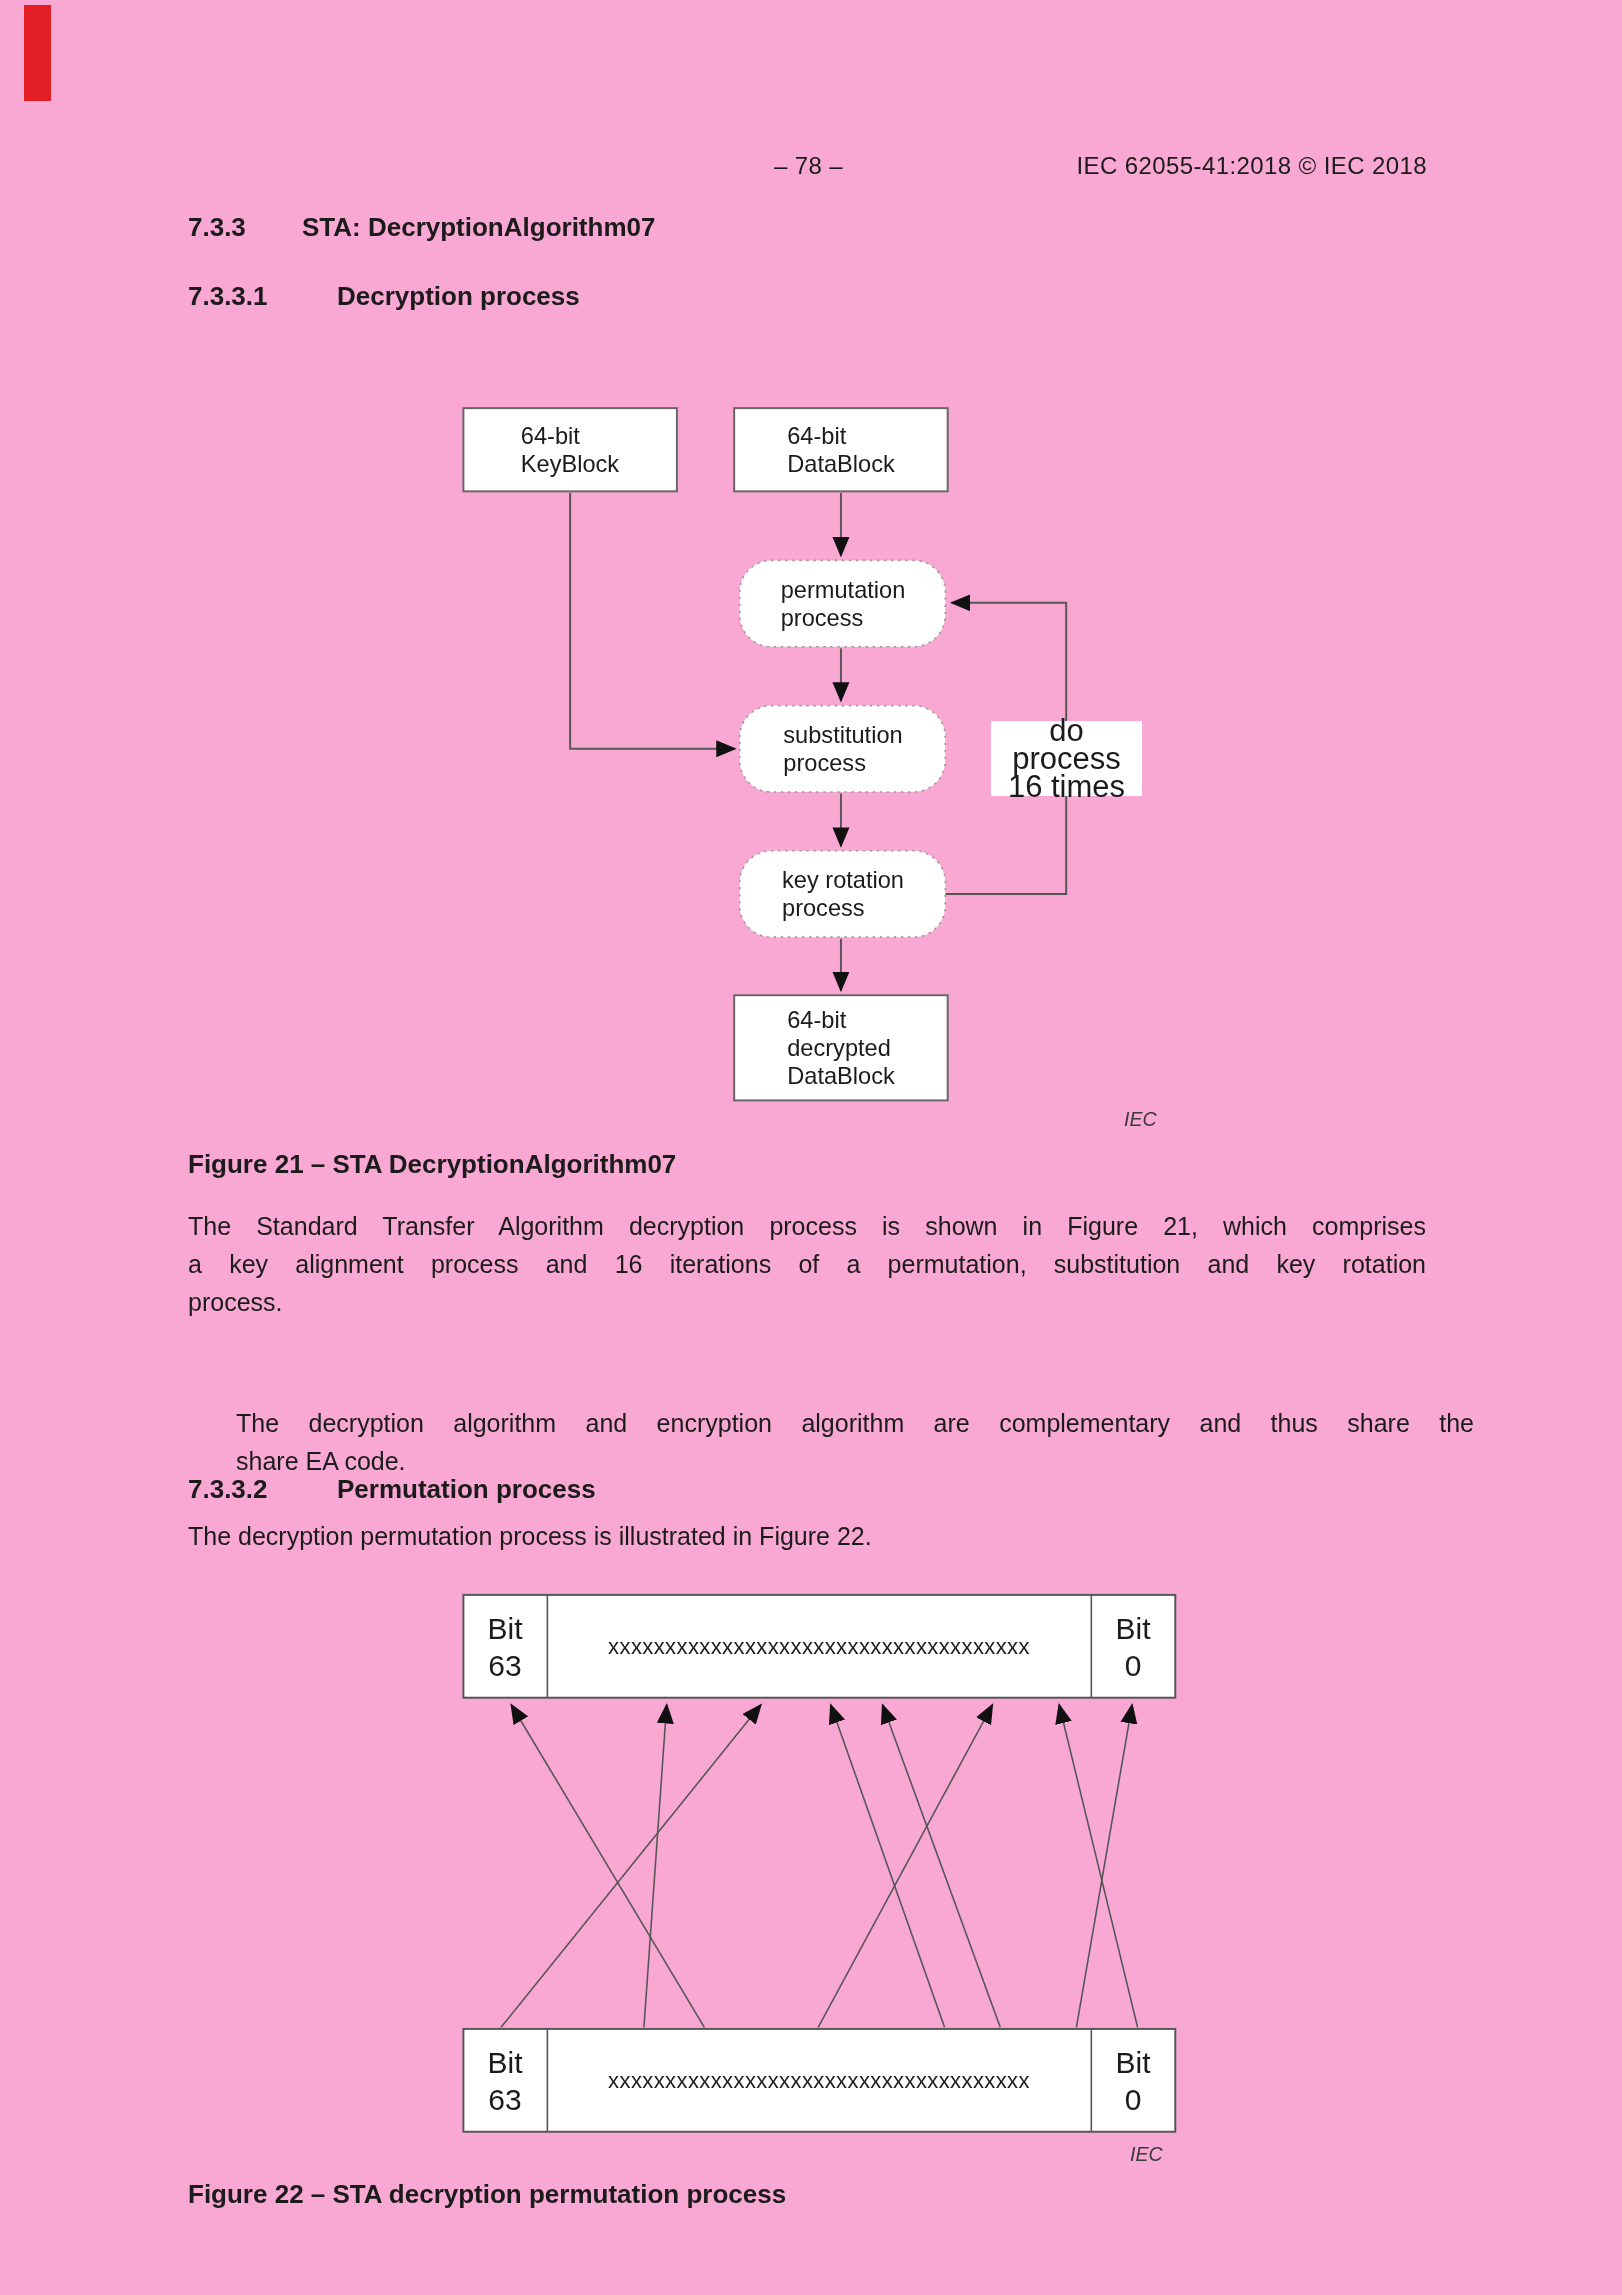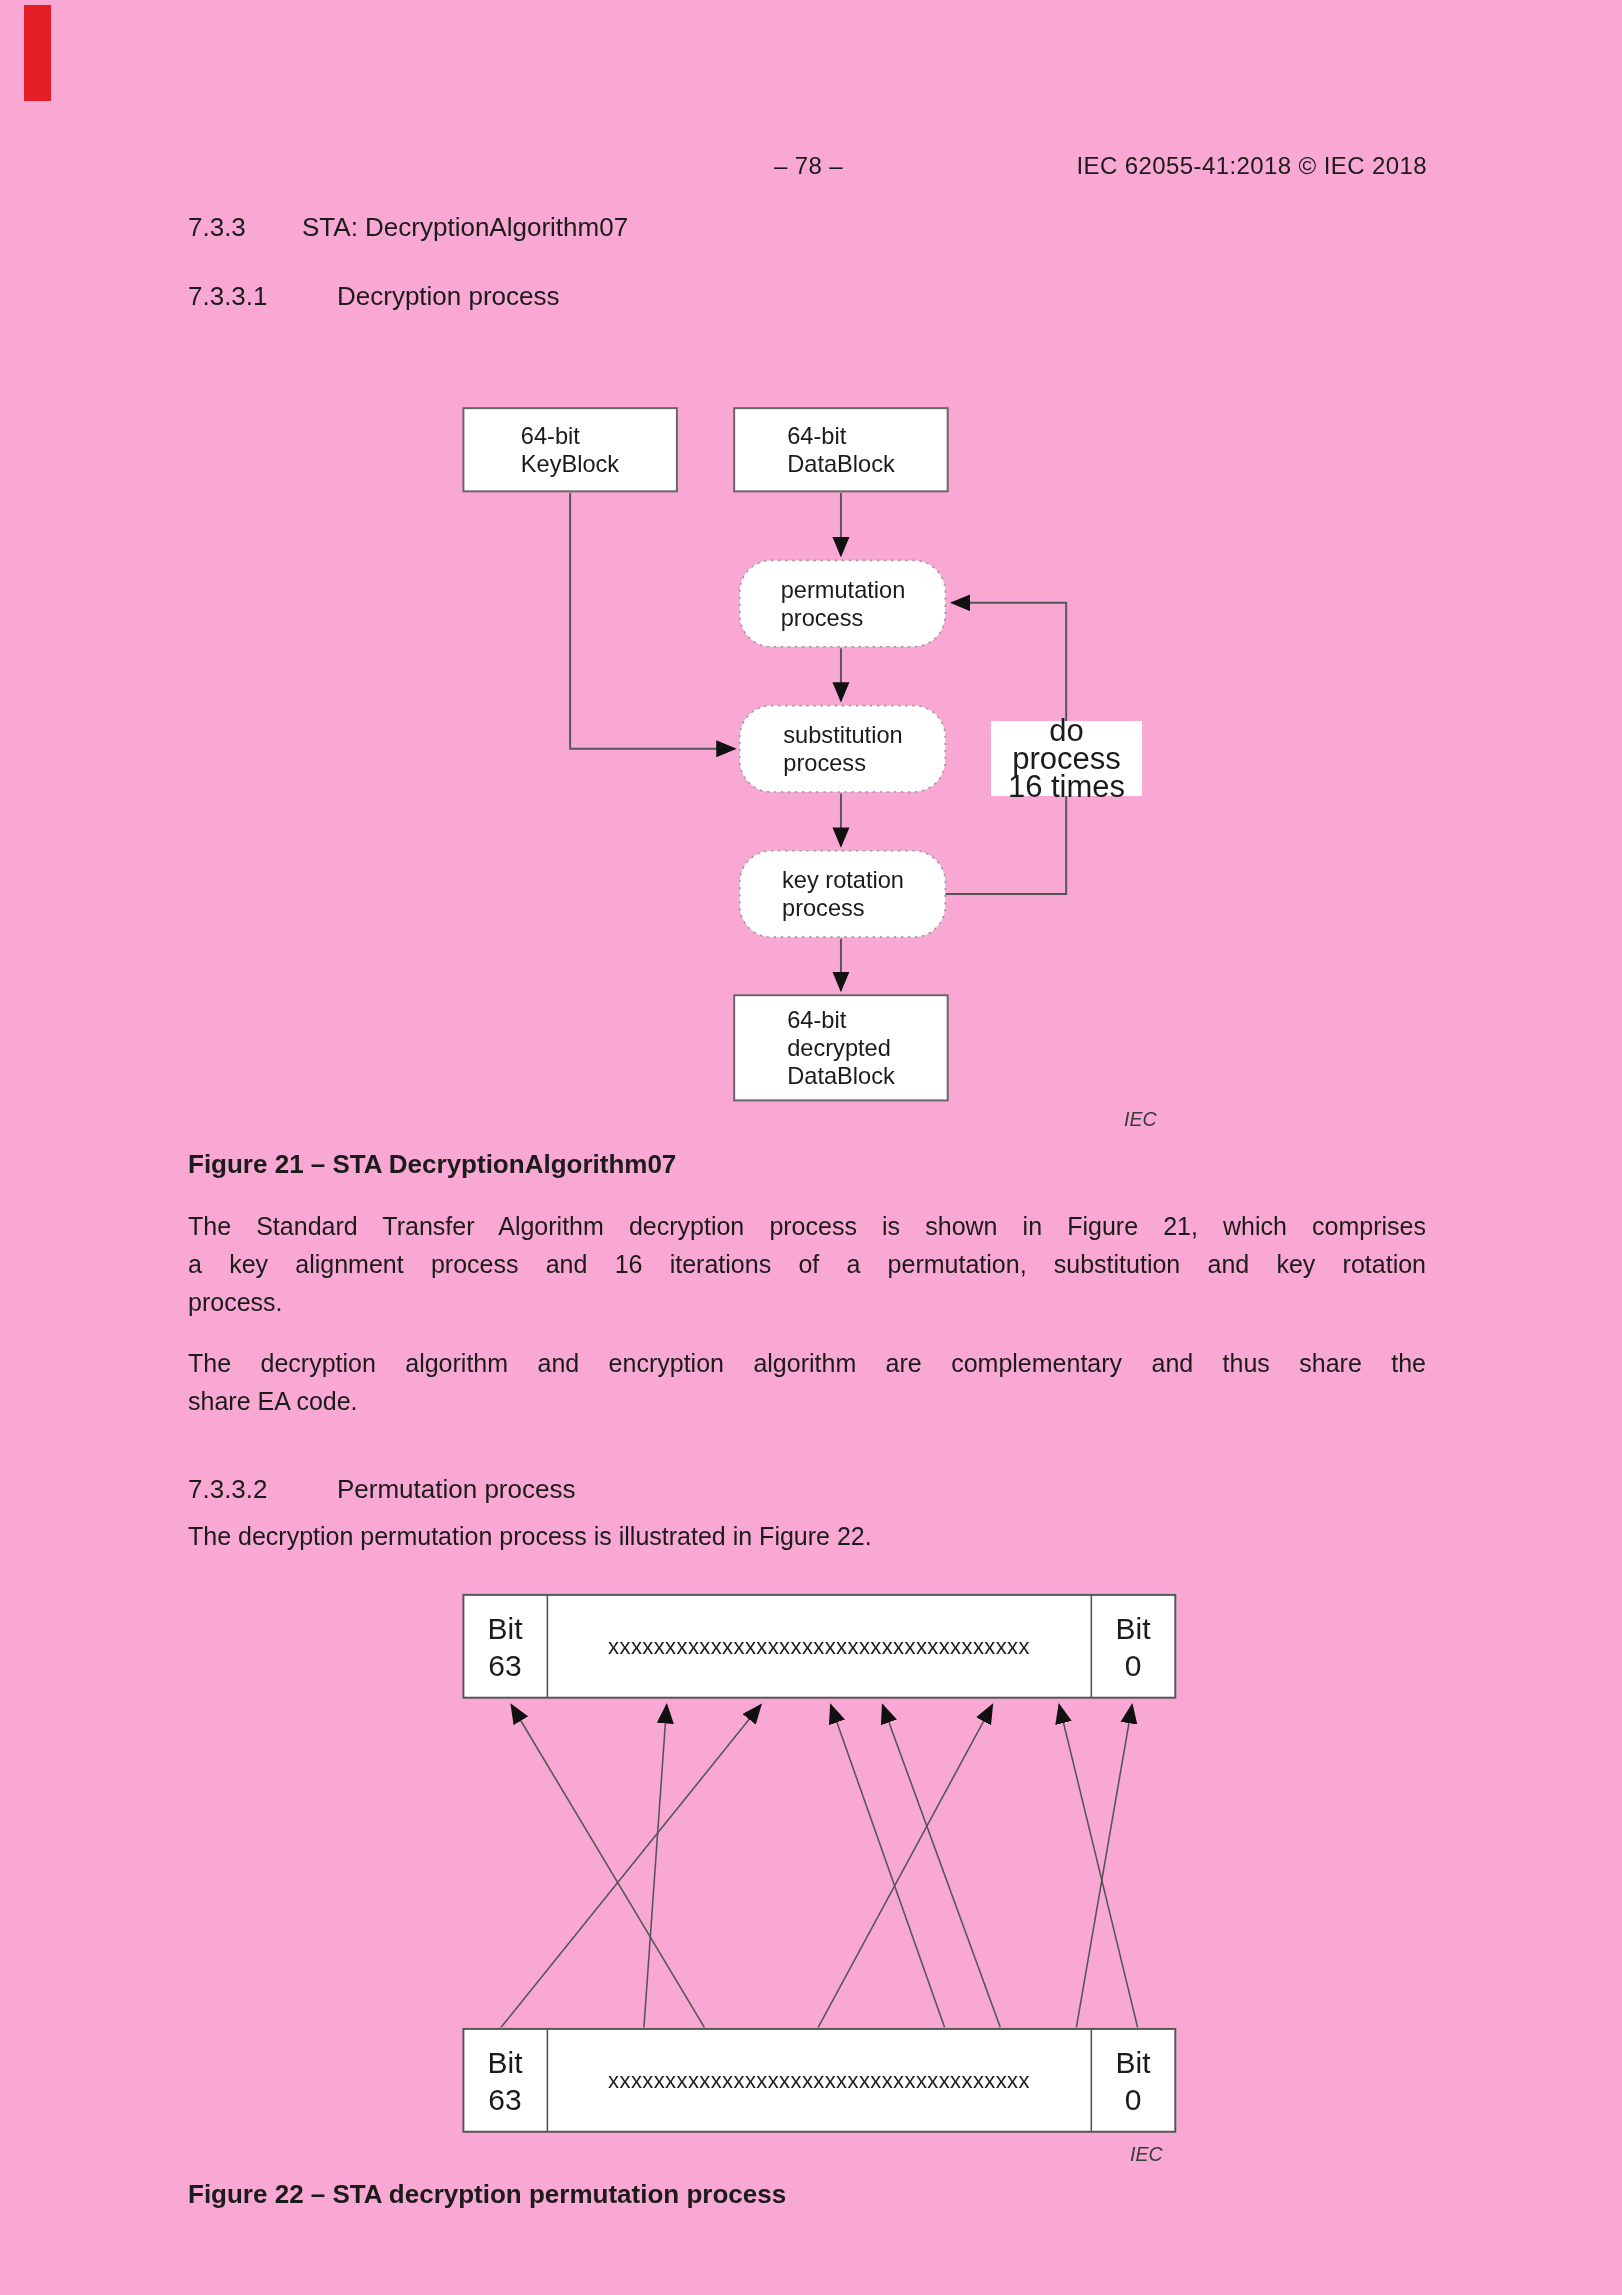--- a/index.html
+++ b/index.html
@@ -9,21 +9,21 @@
     background:#f9a8d4;
     font-family:"Liberation Sans", sans-serif;
     color:#1b1b1b;
     overflow:hidden;
   }
   .abs{position:absolute;}
   .accent-bar{left:23.6px;top:4.7px;width:27px;height:96px;}
   .hdr{top:152px;font-size:24px;letter-spacing:0.4px;}
   .page-num{left:730px;width:157px;text-align:center;}
   .doc-ref{left:973px;width:454px;text-align:right;}
-  .heading{font-weight:normal;font-size:26px;white-space:nowrap;}
+  .heading{font-weight:bold;font-size:26px;white-space:nowrap;}
   .h-num{display:inline-block;}
   .h-num.w1{width:114px;}
   .h-num.w2{width:149px;}
   .fig-svg{left:0;top:0;z-index:1;}
   .boxlabel{
     z-index:2;display:flex;align-items:center;justify-content:center;
     text-align:left;font-size:23.6px;line-height:28px;white-space:pre-line;
   }
   .loop-label{
     z-index:2;background:#ffffff;display:flex;align-items:center;justify-content:center;
@@ -115,21 +115,21 @@
   <div class="abs loop-label" style="left:991px;top:721px;width:151px;height:75px;">do process
 16 times</div>
   <div class="abs iec-label" style="left:1124px;top:1108px;">IEC</div>
   <div class="abs caption" style="top:1149px;">Figure 21 – STA DecryptionAlgorithm07</div>
 
   <div class="abs body-text" style="top:1207px;">
     <div class="jline">The Standard Transfer Algorithm decryption process is shown in Figure 21, which comprises</div>
     <div class="jline">a key alignment process and 16 iterations of a permutation, substitution and key rotation</div>
     <div class="jline-last">process.</div>
   </div>
-  <div class="abs body-text" style="top:1344px;">
+  <div class="abs body-text" style="top:1404px;margin-left:48px;">
     <div class="jline">The decryption algorithm and encryption algorithm are complementary and thus share the</div>
     <div class="jline-last">share EA code.</div>
   </div>
 
   <div class="abs heading" style="left:188px;top:1452px;margin-top:22px;">
     <span class="h-num w2">7.3.3.2</span><span>Permutation process</span>
   </div>
 
   <div class="abs body-text" style="top:1517px;">
     <div class="jline-last">The decryption permutation process is illustrated in Figure 22.</div>

